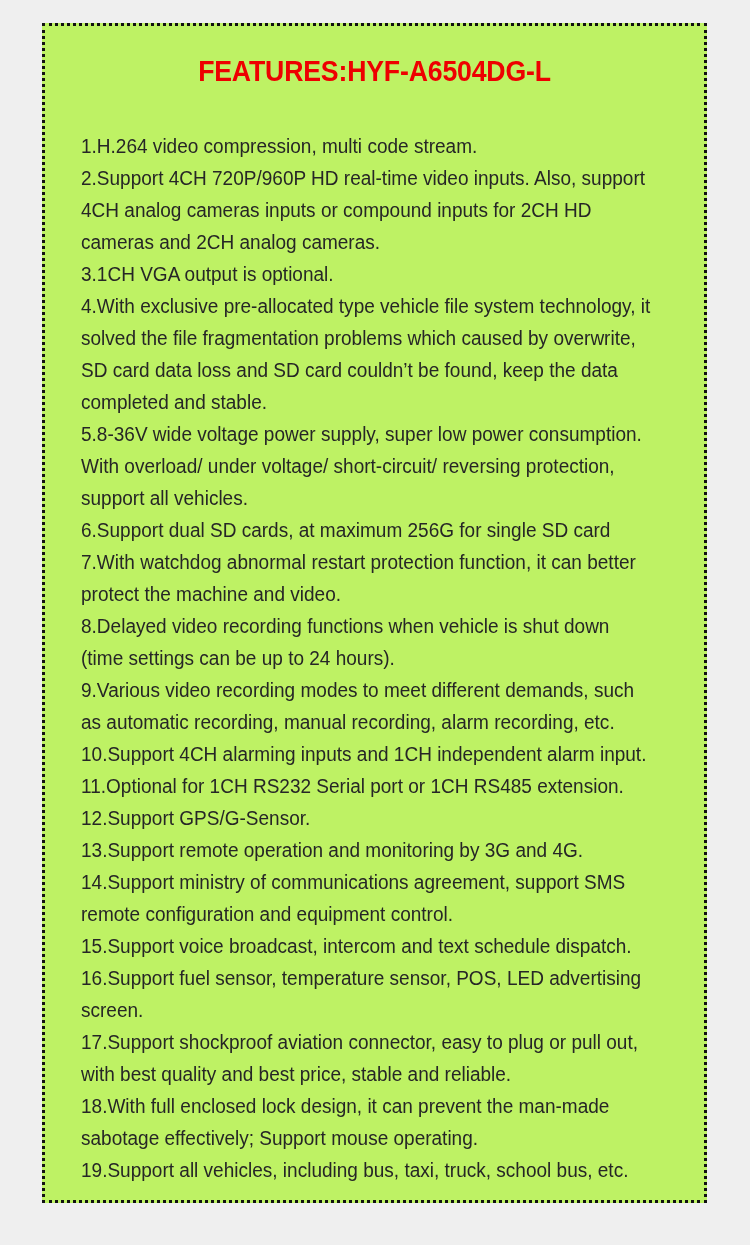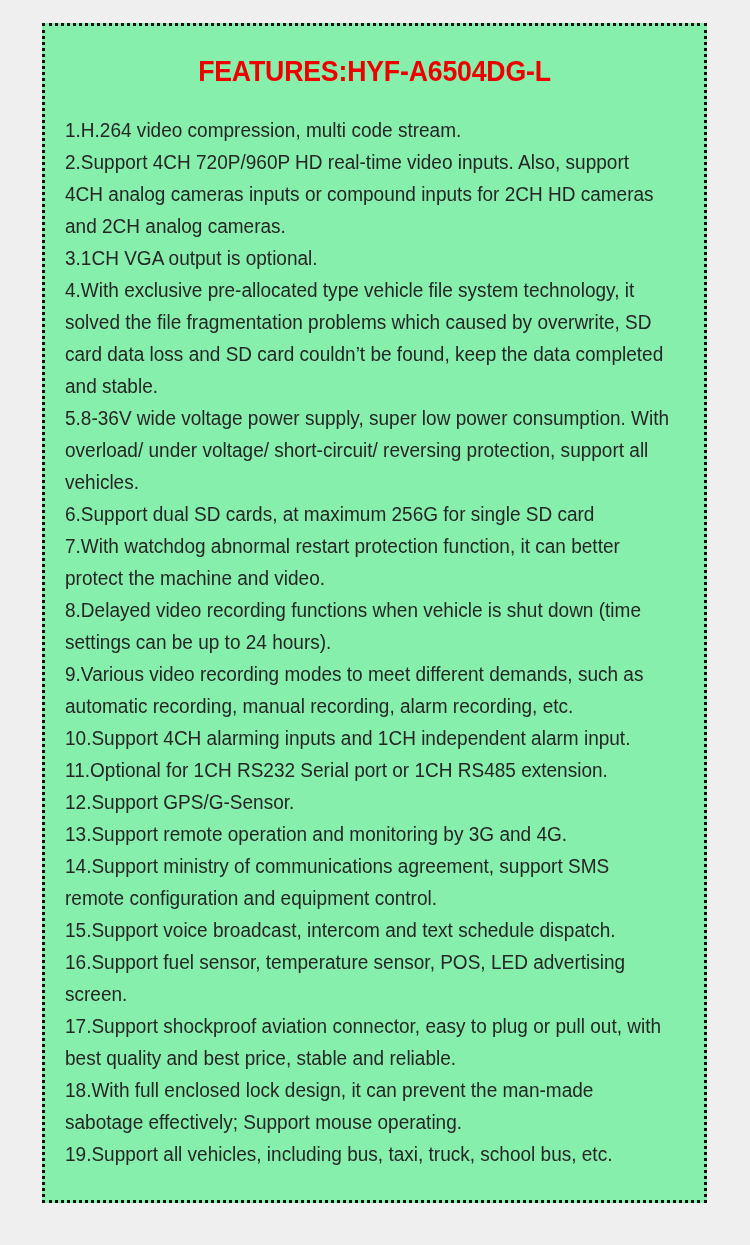--- a/index.html
+++ b/index.html
@@ -16,40 +16,40 @@
   }
 
   #features-panel {
     position: absolute;
     left: 42px;
     top: 23px;
     width: 665px;
     height: 1180px;
     box-sizing: border-box;
     border: 3px dotted #111111;
-    background: #86efac;
+    background: #bef264;
   }
 
   #panel-title {
     color: #ee0000;
     font-weight: bold;
     font-size: 29px;
     letter-spacing: -0.2px;
     text-align: center;
     margin: 28px 0 0 0;
     padding: 0;
     line-height: 34px;
     white-space: nowrap;
     transform: scaleX(0.92);
     transform-origin: center center;
   }
 
   #feature-list {
     list-style: none;
-    margin: 0;
+    margin: 16px;
     padding: 26px 17px 0 20px;
     color: #262626;
     font-size: 19.5px;
     line-height: 32px;
   }
 
   #feature-list li {
     margin: 0;
     padding: 0;
     text-align: left;

